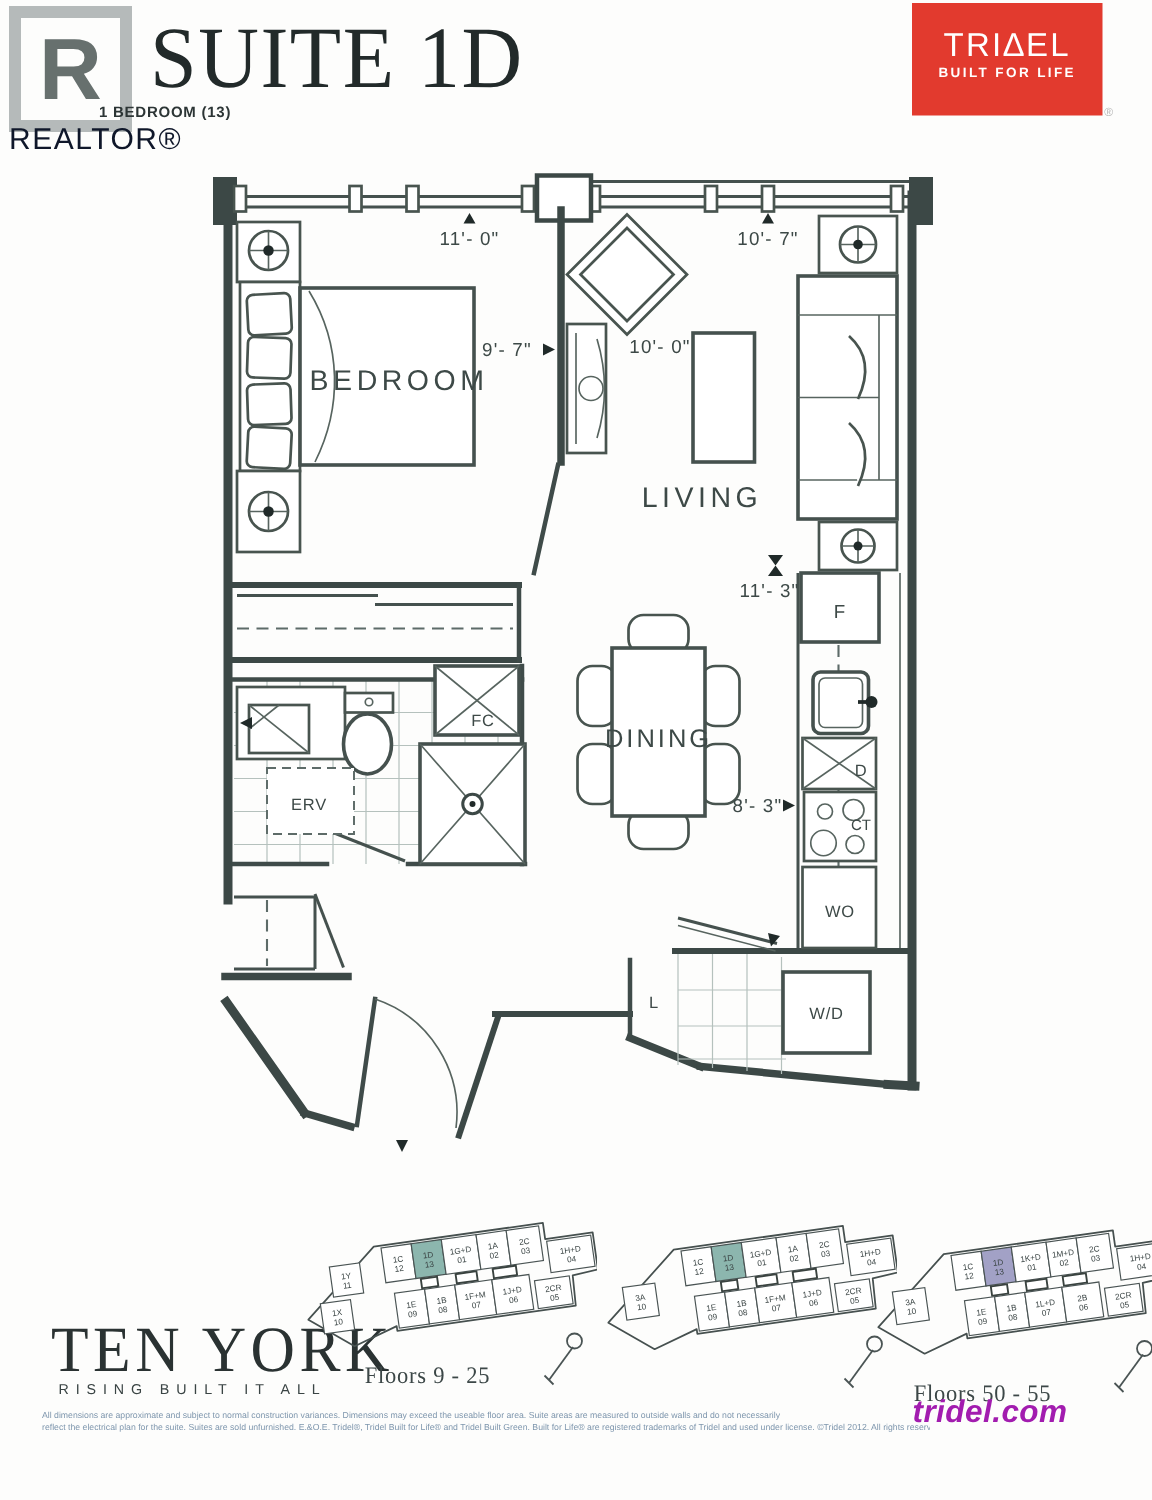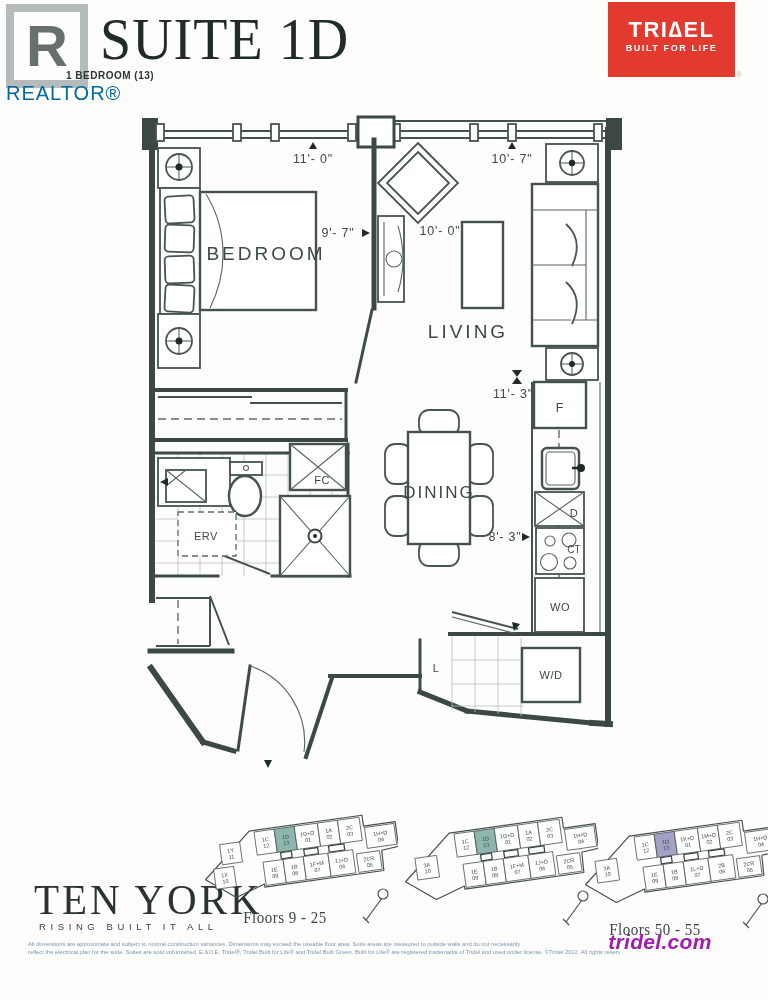--- a/index.html
+++ b/index.html
@@ -1,25 +1,25 @@
 <!DOCTYPE html>
 <html><head>
 <meta charset="utf-8">
 <style>
   html,body{margin:0;padding:0;}
   body{width:768px;height:1000px;background:#ffffff;font-family:"Liberation Sans",sans-serif;position:relative;overflow:hidden;}
   .page{position:absolute;inset:0;background:#fdfdfc;}
 
   
   .realtor-logo{position:absolute;left:5px;top:4px;opacity:.78;}
-  .realtor-label{position:absolute;left:6px;top:82px;font-size:20px;letter-spacing:1px;color:#0369a1;font-family:"Liberation Sans",sans-serif;}
+  .realtor-label{position:absolute;left:6px;top:82px;font-size:20px;letter-spacing:1px;color:#0f172a;font-family:"Liberation Sans",sans-serif;}
   .suite-title{position:absolute;left:100px;top:6px;font-family:"Liberation Serif",serif;font-weight:400;font-size:56px;color:#222a2a;letter-spacing:1px;transform:scaleY(1.04);transform-origin:top left;}
   .suite-subtitle{position:absolute;left:66px;top:70px;font-size:10px;font-weight:700;letter-spacing:.5px;color:#2c3535;}
   .tridel-box{position:absolute;left:608px;top:2px;width:127px;height:75px;background:#e23a2e;color:#ffffff;text-align:center;}
-  .tridel-name{margin-top:17px;font-size:22px;font-weight:700;letter-spacing:1.5px;line-height:22px;}
+  .tridel-name{margin-top:17px;font-size:22px;font-weight:400;letter-spacing:1.5px;line-height:22px;}
   .tridel-tag{font-size:9px;font-weight:700;letter-spacing:1.6px;margin-top:2px;}
   .tridel-reg{position:absolute;right:-7px;bottom:-2px;color:#b6b6b6;font-size:8px;}
 
   
   .plan-svg{position:absolute;left:0;top:108px;}
   .w6{stroke:#3c4846;stroke-width:6;fill:none;stroke-linecap:square}
   .w5{stroke:#3c4846;stroke-width:5;fill:none;stroke-linecap:square}
   .w4{stroke:#3c4846;stroke-width:4;fill:none;stroke-linecap:square}
   .w3{stroke:#3f4b49;stroke-width:3;fill:none;stroke-linecap:square}
   .w2{stroke:#45514e;stroke-width:2;fill:none}

